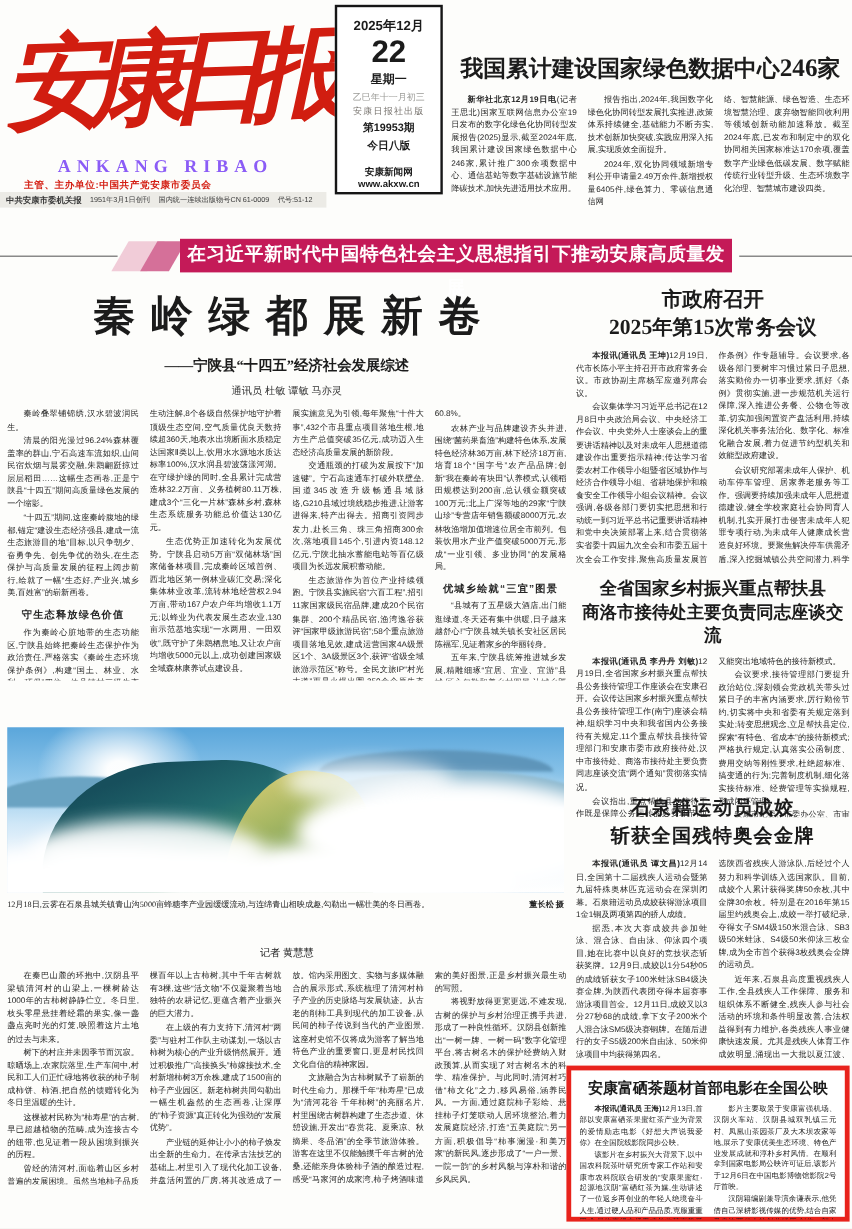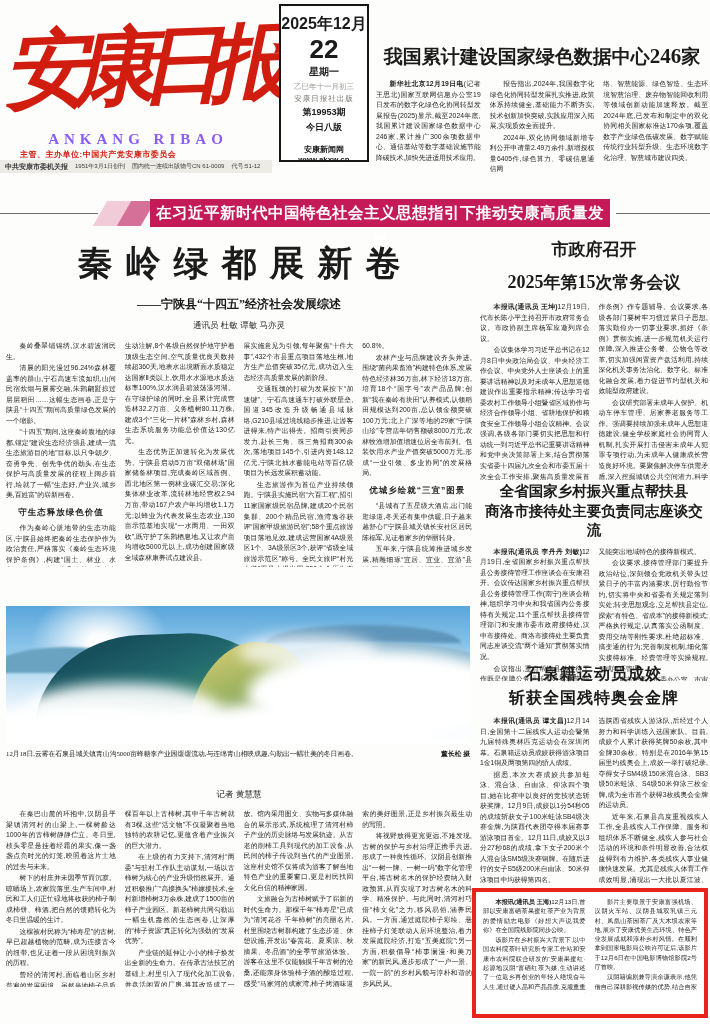--- a/index.html
+++ b/index.html
@@ -26,21 +26,21 @@
   .supervisor { left:20px; top:149px; width:268px; text-align:left; color:#d42015;
             font-size:8px; font-weight:bold; letter-spacing:.5px; }
   .mast-strip { left:0; top:160px; width:272px; height:13px; background:#ecebe6;
             display:flex; align-items:center; gap:7px; padding:0 5px;
             font-size:6px; color:#3a3a3a; white-space:nowrap; }
   .mast-strip .org { font-weight:bold; font-size:7px; }
 
   
   .datebox { left:279px; top:4px; width:90px; height:158px; border:2px solid #161616;
              background:#fff; text-align:center; padding-top:8px; }
-  .db-ym { font-size:16px; font-weight:bold; }
+  .db-ym { font-size:11px; font-weight:bold; }
   .db-day { font-size:26px; font-weight:bold; line-height:1.15; }
   .db-week { font-size:10px; font-weight:bold; margin-bottom:3px; }
   .db-lunar { font-size:7.5px; color:#9a9a96; margin-bottom:2px; }
   .db-pub { font-size:7.5px; color:#77736e; letter-spacing:1px; margin-bottom:2px; }
   .db-issue, .db-pages { font-size:9px; font-weight:bold; margin-bottom:2px; }
   .db-site { font-size:8px; font-weight:bold; margin-top:10px; }
   .db-url { font-size:8px; font-weight:bold; }
 
   
   .toparticle { left:376px; top:44px; width:332px; }
@@ -60,21 +60,21 @@
   .main-article { left:6px; top:232px; width:466px; }
   .main-h1 { font-size:35px; font-weight:900; text-align:center; letter-spacing:13px; padding-left:13px; margin-top:8px; }
   .main-sub { font-size:12px; font-weight:bold; text-align:center; margin-top:9px;
               font-family:"Liberation Serif","DejaVu Serif",serif; }
   .main-byline { font-size:8.5px; text-align:center; margin-top:7px; color:#333; }
   .main-body { margin-top:9px; height:226px; }
 
   
   .gov { left:480px; top:238px; width:228px; }
   .gov-h1 { font-size:17px; font-weight:900; text-align:center; }
-  .gov-h2 { font-size:17px; font-weight:900; text-align:center; margin-top:10px; }
+  .gov-h2 { font-size:17px; font-weight:900; text-align:center; margin-top:0; }
   .gov-h2 .num { font-family:"Liberation Serif","DejaVu Serif",serif; font-weight:bold; font-size:18px; }
   .gov-body { margin-top:8px; height:178px; }
 
   .reception { left:480px; top:482px; width:228px; }
   .rec-h { font-size:14.5px; font-weight:900; text-align:center; line-height:1.35; }
   .rec-body { margin-top:6px; height:134px; }
 
   .athlete { left:480px; top:662px; width:228px; }
   .ath-h { font-size:16px; font-weight:900; text-align:center; line-height:1.5; letter-spacing:1px; }
   .ath-body { margin-top:6px; height:170px; }
@@ -294,20 +294,21 @@
           <p>文旅融合为古柿树赋予了崭新的时代生命力。那棵千年“柿寿星”已成为“清河花谷 千年柿树”的亮丽名片,村里围绕古树群构建了生态步道、休憩设施,开发出“春赏花、夏乘凉、秋摘果、冬品酒”的全季节旅游体验。游客在这里不仅能触摸千年古树的沧桑,还能亲身体验柿子酒的酿造过程,感受“马家河的成家湾,柿子烤酒味道醇”的民谣里描绘的乡土风情。</p>
         </div>
       <div class="col">
           <p class="ni">索的美好图景,正是乡村振兴最生动的写照。</p>
           <p>将视野放得更宽更远,不难发现,古树的保护与乡村治理正携手共进,形成了一种良性循环。汉阴县创新推出“一树一牌、一树一码”数字化管理平台,将古树名木的保护经费纳入财政预算,从而实现了对古树名木的科学、精准保护。与此同时,清河村巧借“柿文化”之力,移风易俗,涵养民风。一方面,通过庭院柿子彩绘、悬挂柿子灯笼联动人居环境整治,着力发展庭院经济,打造“五美庭院”;另一方面,积极倡导“柿事澜漫·和美万家”的新民风,逐步形成了“一户一景、一院一韵”的乡村风貌与淳朴和谐的乡风民风。</p>
         </div>
     </div>
   </div>
 
   <div class="abs moviebox">
+    <div class="movie-h">安康富硒茶题材首部电影在全国公映</div>
     <div class="cols movie-body">
       <div class="col">
           <p><b>本报讯(通讯员 王海)</b>12月13日,首部以安康富硒茶果蜜红茶产业为背景的爱情励志电影《好想大声说我爱你》在全国院线影院同步公映。</p>
           <p>该影片在乡村振兴大背景下,以中国农科院茶叶研究所专家工作站和安康市农科院联合研发的“安康果蜜红·起源地汉阴”富硒红茶为媒,生动讲述了一位返乡再创业的年轻人绝境奋斗人生,通过硬人品和产品品质,克服重重困难,最终赢得市场青睐并收获真挚爱情的感人故事。影片深刻凸显了当代返乡创业青年积极进取的价值观和对美好爱情的追求,对持续推进乡村振兴,促进农文旅融合发展具有积极意义。</p>
         </div>
       <div class="col">
           <p>影片主要取景于安康富强机场、汉阴火车站、汉阴县城双乳镇三元村、凤凰山茶园茶厂及大木坝农家等地,展示了安康优美生态环境、特色产业发展成就和淳朴乡村风情。在顺利拿到国家电影局公映许可证后,该影片于12月6日在中国电影博物馆影院2号厅首映。</p>
           <p>汉阴籍编剧兼导演余谦表示,他凭借自己深耕影视传媒的优势,结合自家及身边两代人的创业经历,创作一部土生土长的影视作品,帮助家乡茶企拓展市场。家乡有关部门和新闻单位给了他和团队大力支持,他有信心依托家乡丰富的资源,创作更多影视好作品。</p>
         </div>
     </div>

